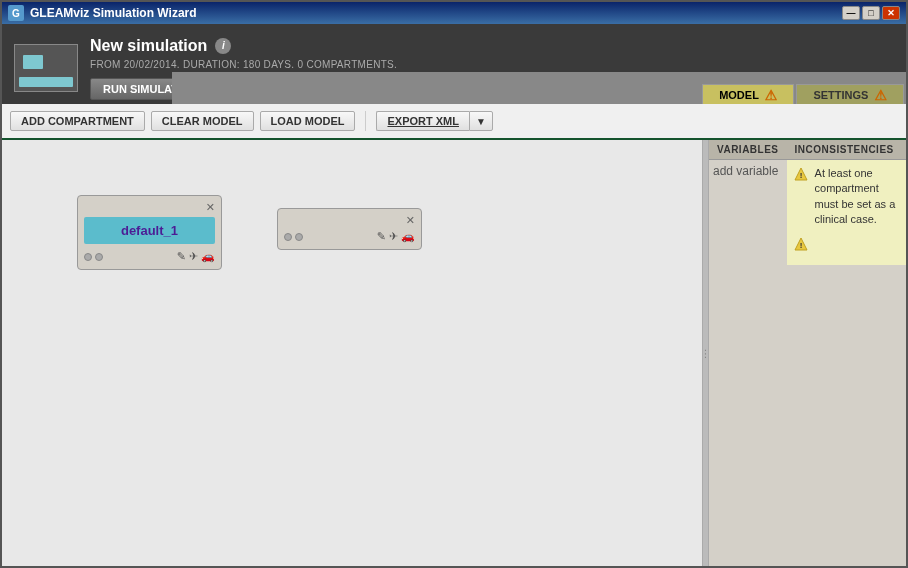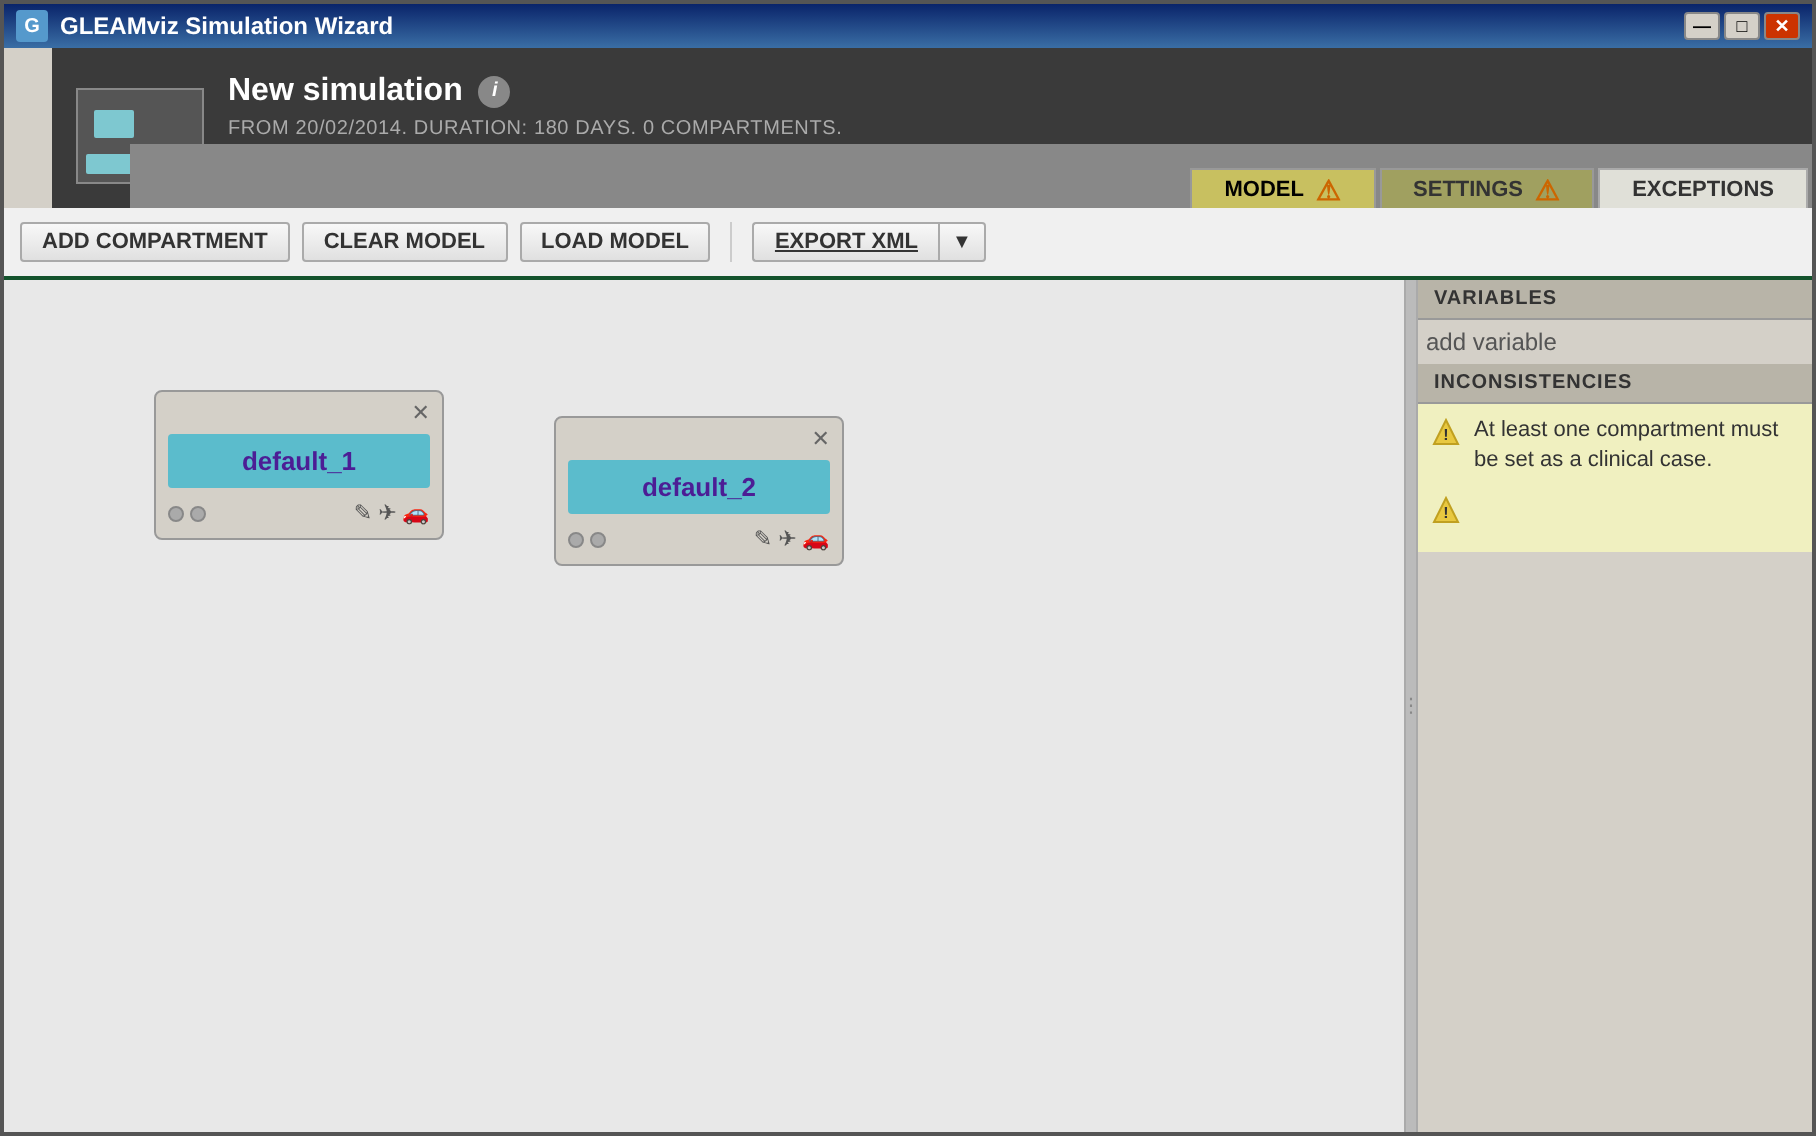--- a/index.html
+++ b/index.html
@@ -73,21 +73,20 @@
 
     
     #header-panel {
       background: #3a3a3a;
       display: flex;
       align-items: center;
       padding: 8px 12px;
       gap: 12px;
       flex-shrink: 0;
       min-height: 80px;
-      margin-left: 24px;
     }
     #sim-thumb {
       width: 64px;
       height: 48px;
       background: #555;
       border: 1px solid #888;
       display: flex;
       align-items: center;
       justify-content: center;
       flex-shrink: 0;
@@ -322,21 +321,21 @@
       font-size: 11px;
       color: #555;
     }
 
     
     #right-panel {
       width: 198px;
       background: #d4d0c8;
       border-left: 1px solid #aaa;
       display: flex;
-      flex-direction: column;
+      flex-direction: row;
       flex-shrink: 0;
     }
     .panel-section-header {
       background: #b8b4a8;
       padding: 4px 8px;
       font-size: 10px;
       font-weight: bold;
       color: #333;
       text-transform: uppercase;
       letter-spacing: 0.5px;
@@ -426,23 +425,20 @@
     </div>
 
     <div id="tabs-area" style="position:absolute; right:0; bottom:0; display:flex; align-items:flex-end; padding-bottom:0;">
       <div class="tab active">
         <span>MODEL</span>
         <span class="tab-warn">⚠</span>
       </div>
       <div class="tab inactive">
         <span>SETTINGS</span>
         <span class="tab-warn">⚠</span>
-      </div>
-      <div class="tab tab-exceptions">
-        <span>EXCEPTIONS</span>
       </div>
     </div>
   </div>
 
   <div id="toolbar">
     <button class="toolbar-btn">ADD COMPARTMENT</button>
     <button class="toolbar-btn">CLEAR MODEL</button>
     <button class="toolbar-btn">LOAD MODEL</button>
     <div class="toolbar-separator"></div>
     <div class="export-group">
@@ -472,21 +468,20 @@
             <span>🚗</span>
           </div>
         </div>
       </div>
 
       <div class="compartment" style="left:275px; top:68px;">
         <div class="compartment-header">
           <span style="font-size:10px; color:#999;"></span>
           <span class="compartment-close">✕</span>
         </div>
-        <div class="compartment-name-box">default_2</div>
         <div class="compartment-footer">
           <div class="comp-dots">
             <div class="comp-dot"></div>
             <div class="comp-dot"></div>
           </div>
           <div class="comp-icons">
             <span>✎</span>
             <span>✈</span>
             <span>🚗</span>
           </div>

